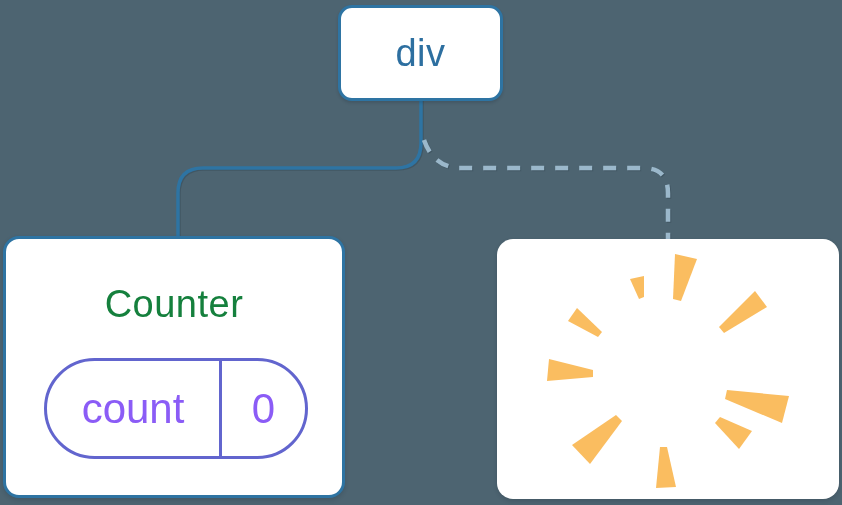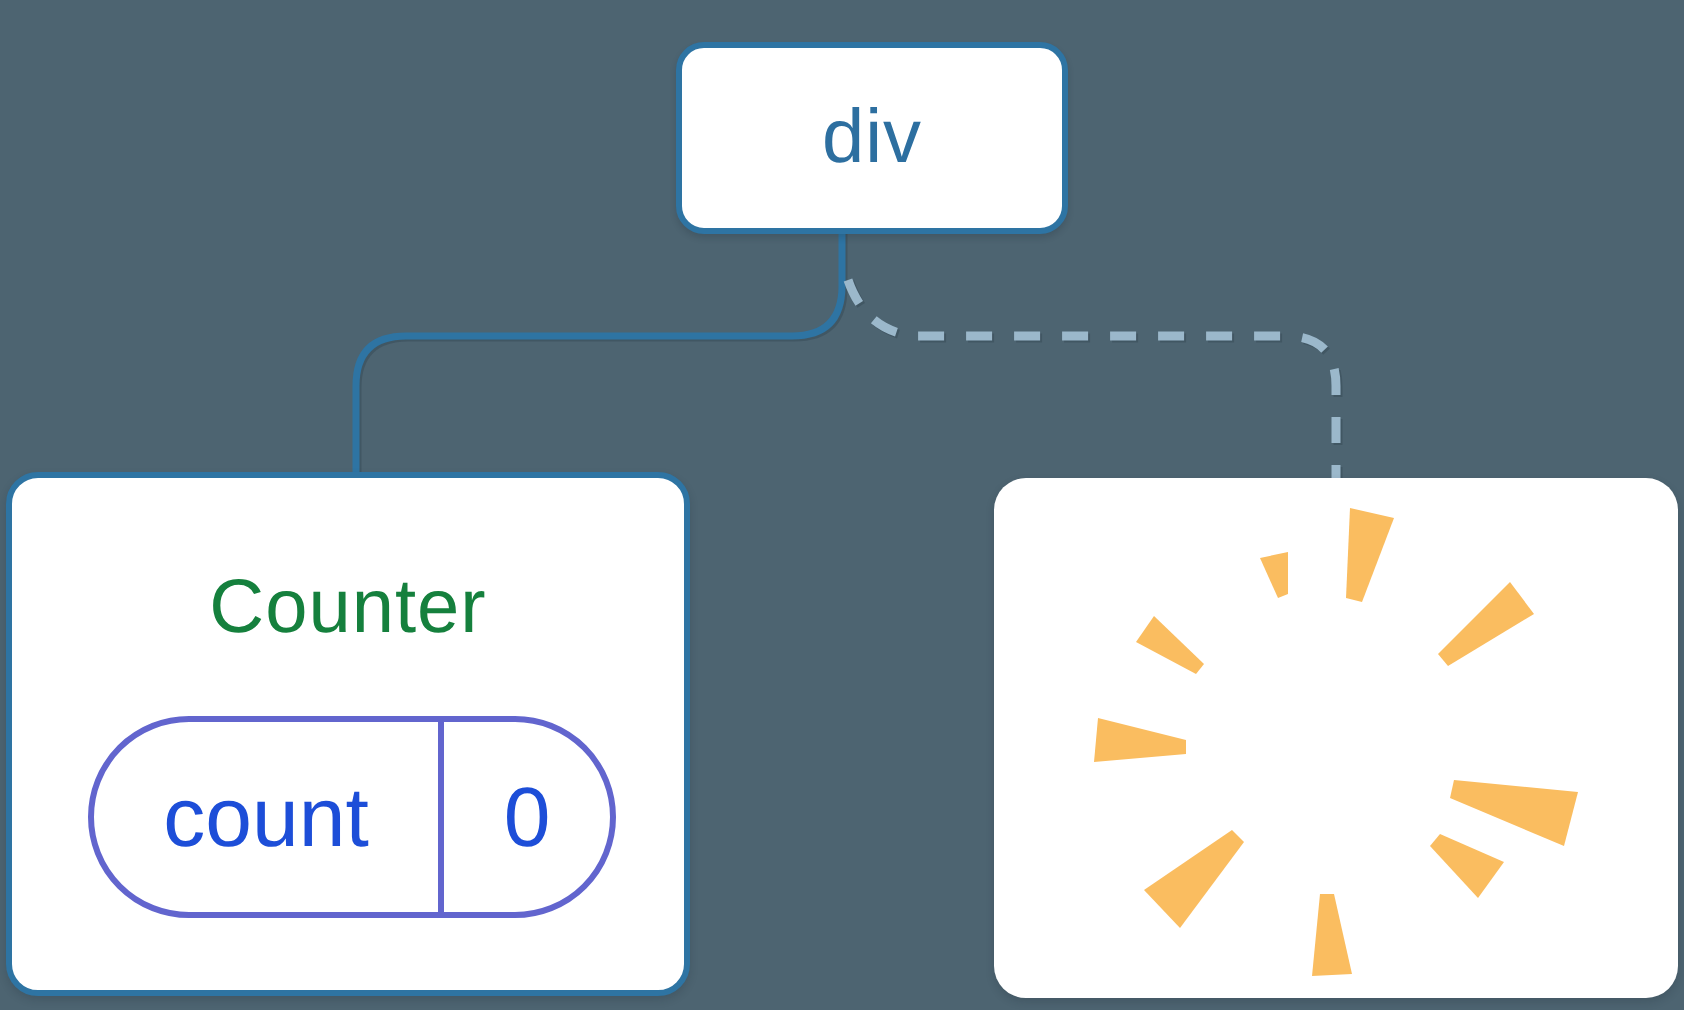--- a/index.html
+++ b/index.html
@@ -18,31 +18,30 @@
     position: absolute;
     left: 0; top: 0;
     width: 842px; height: 505px;
     z-index: 0;
   }
   .edges path { filter: drop-shadow(1px 1.5px 0 rgba(30,48,60,0.25)); }
 
   .node-root {
     position: absolute;
     left: 338px; top: 5px;
-    width: 196px; height: 96px;
+    width: 165px; height: 96px;
     background: #ffffff;
     border: 3px solid #2e74a3;
     border-radius: 14px;
     box-sizing: border-box;
     display: flex;
     align-items: center;
     justify-content: center;
     z-index: 1;
     box-shadow: 0 2px 3px rgba(20,35,45,0.18);
-    margin-top: 16px;
   }
   .node-root .label {
     font-size: 38px;
     font-weight: 500;
     color: #2d6fa0;
     letter-spacing: 0.5px;
   }
 
   .card {
     position: absolute;
@@ -67,21 +66,21 @@
   }
   .state-pill {
     position: absolute;
     left: 38px; top: 119px;
     width: 264px; height: 101px;
     border: 3px solid #6265ce;
     border-radius: 52px;
     box-sizing: border-box;
     display: flex;
     align-items: stretch;
-    color: #1d4ed8;
+    color: #8b5cf6;
     font-size: 42px;
     font-weight: 500;
   }
   .state-pill .key {
     flex: 0 0 172px;
     display: flex;
     align-items: center;
     justify-content: center;
     border-right: 3px solid #6265ce;
   }

